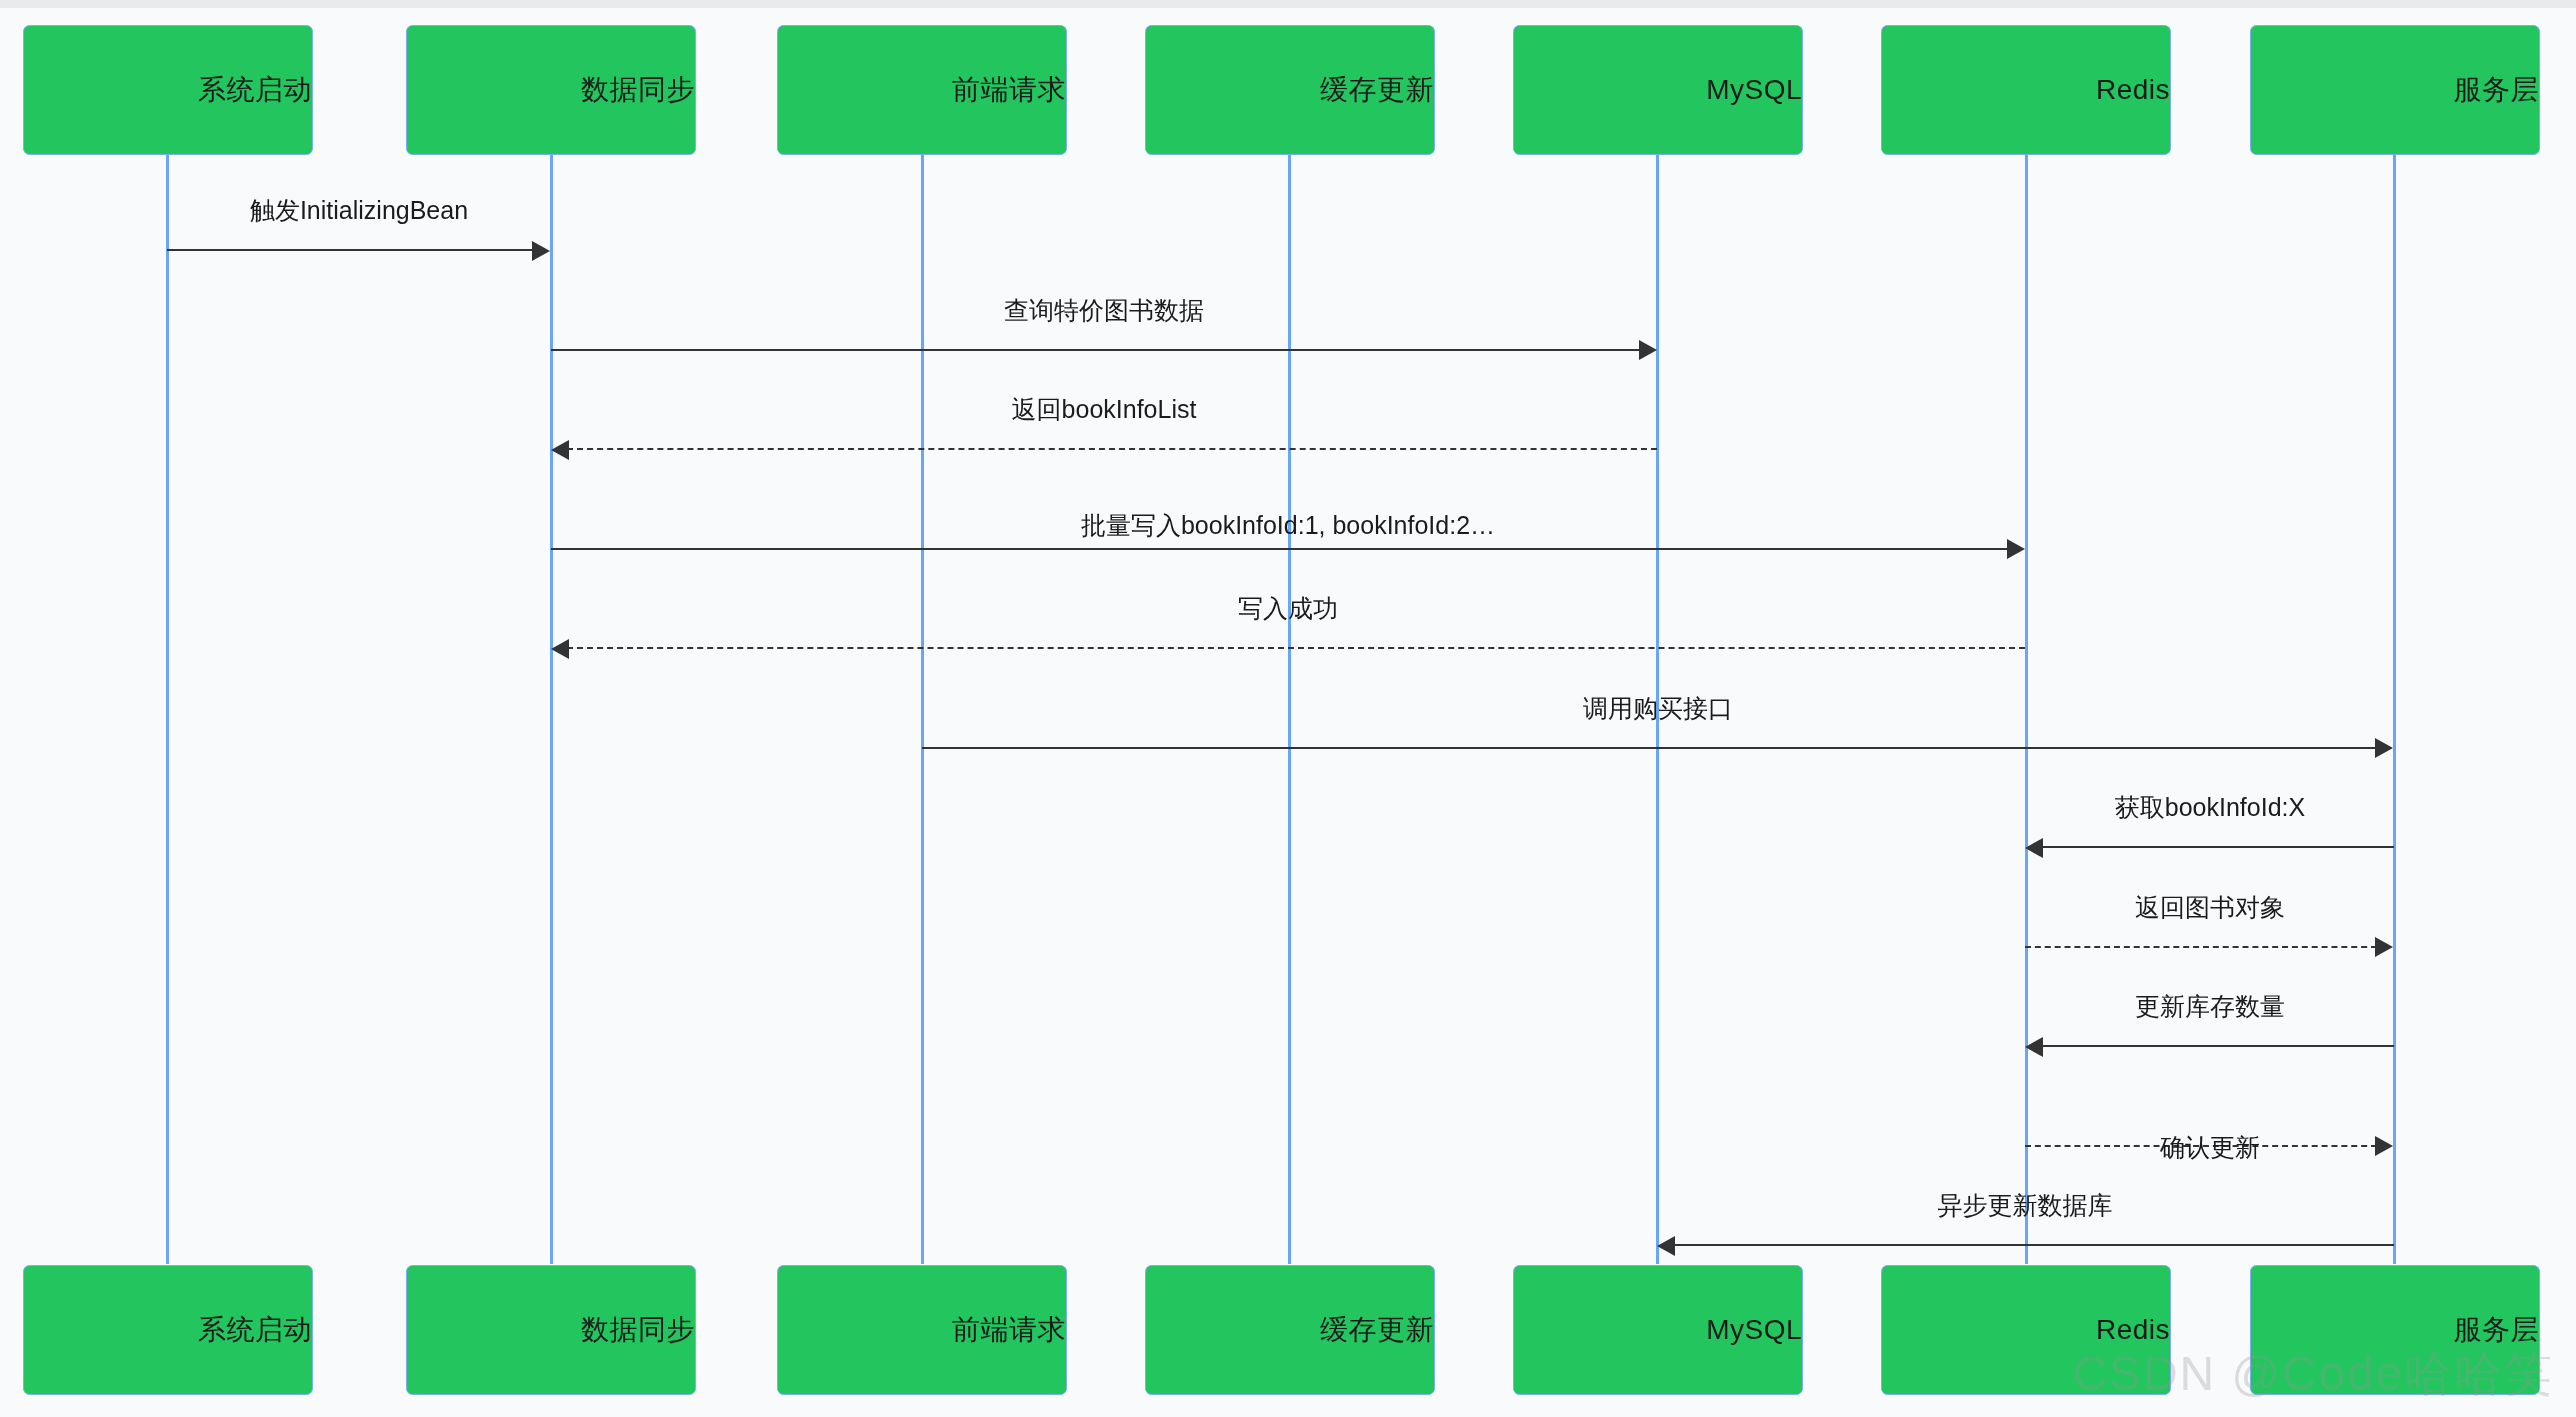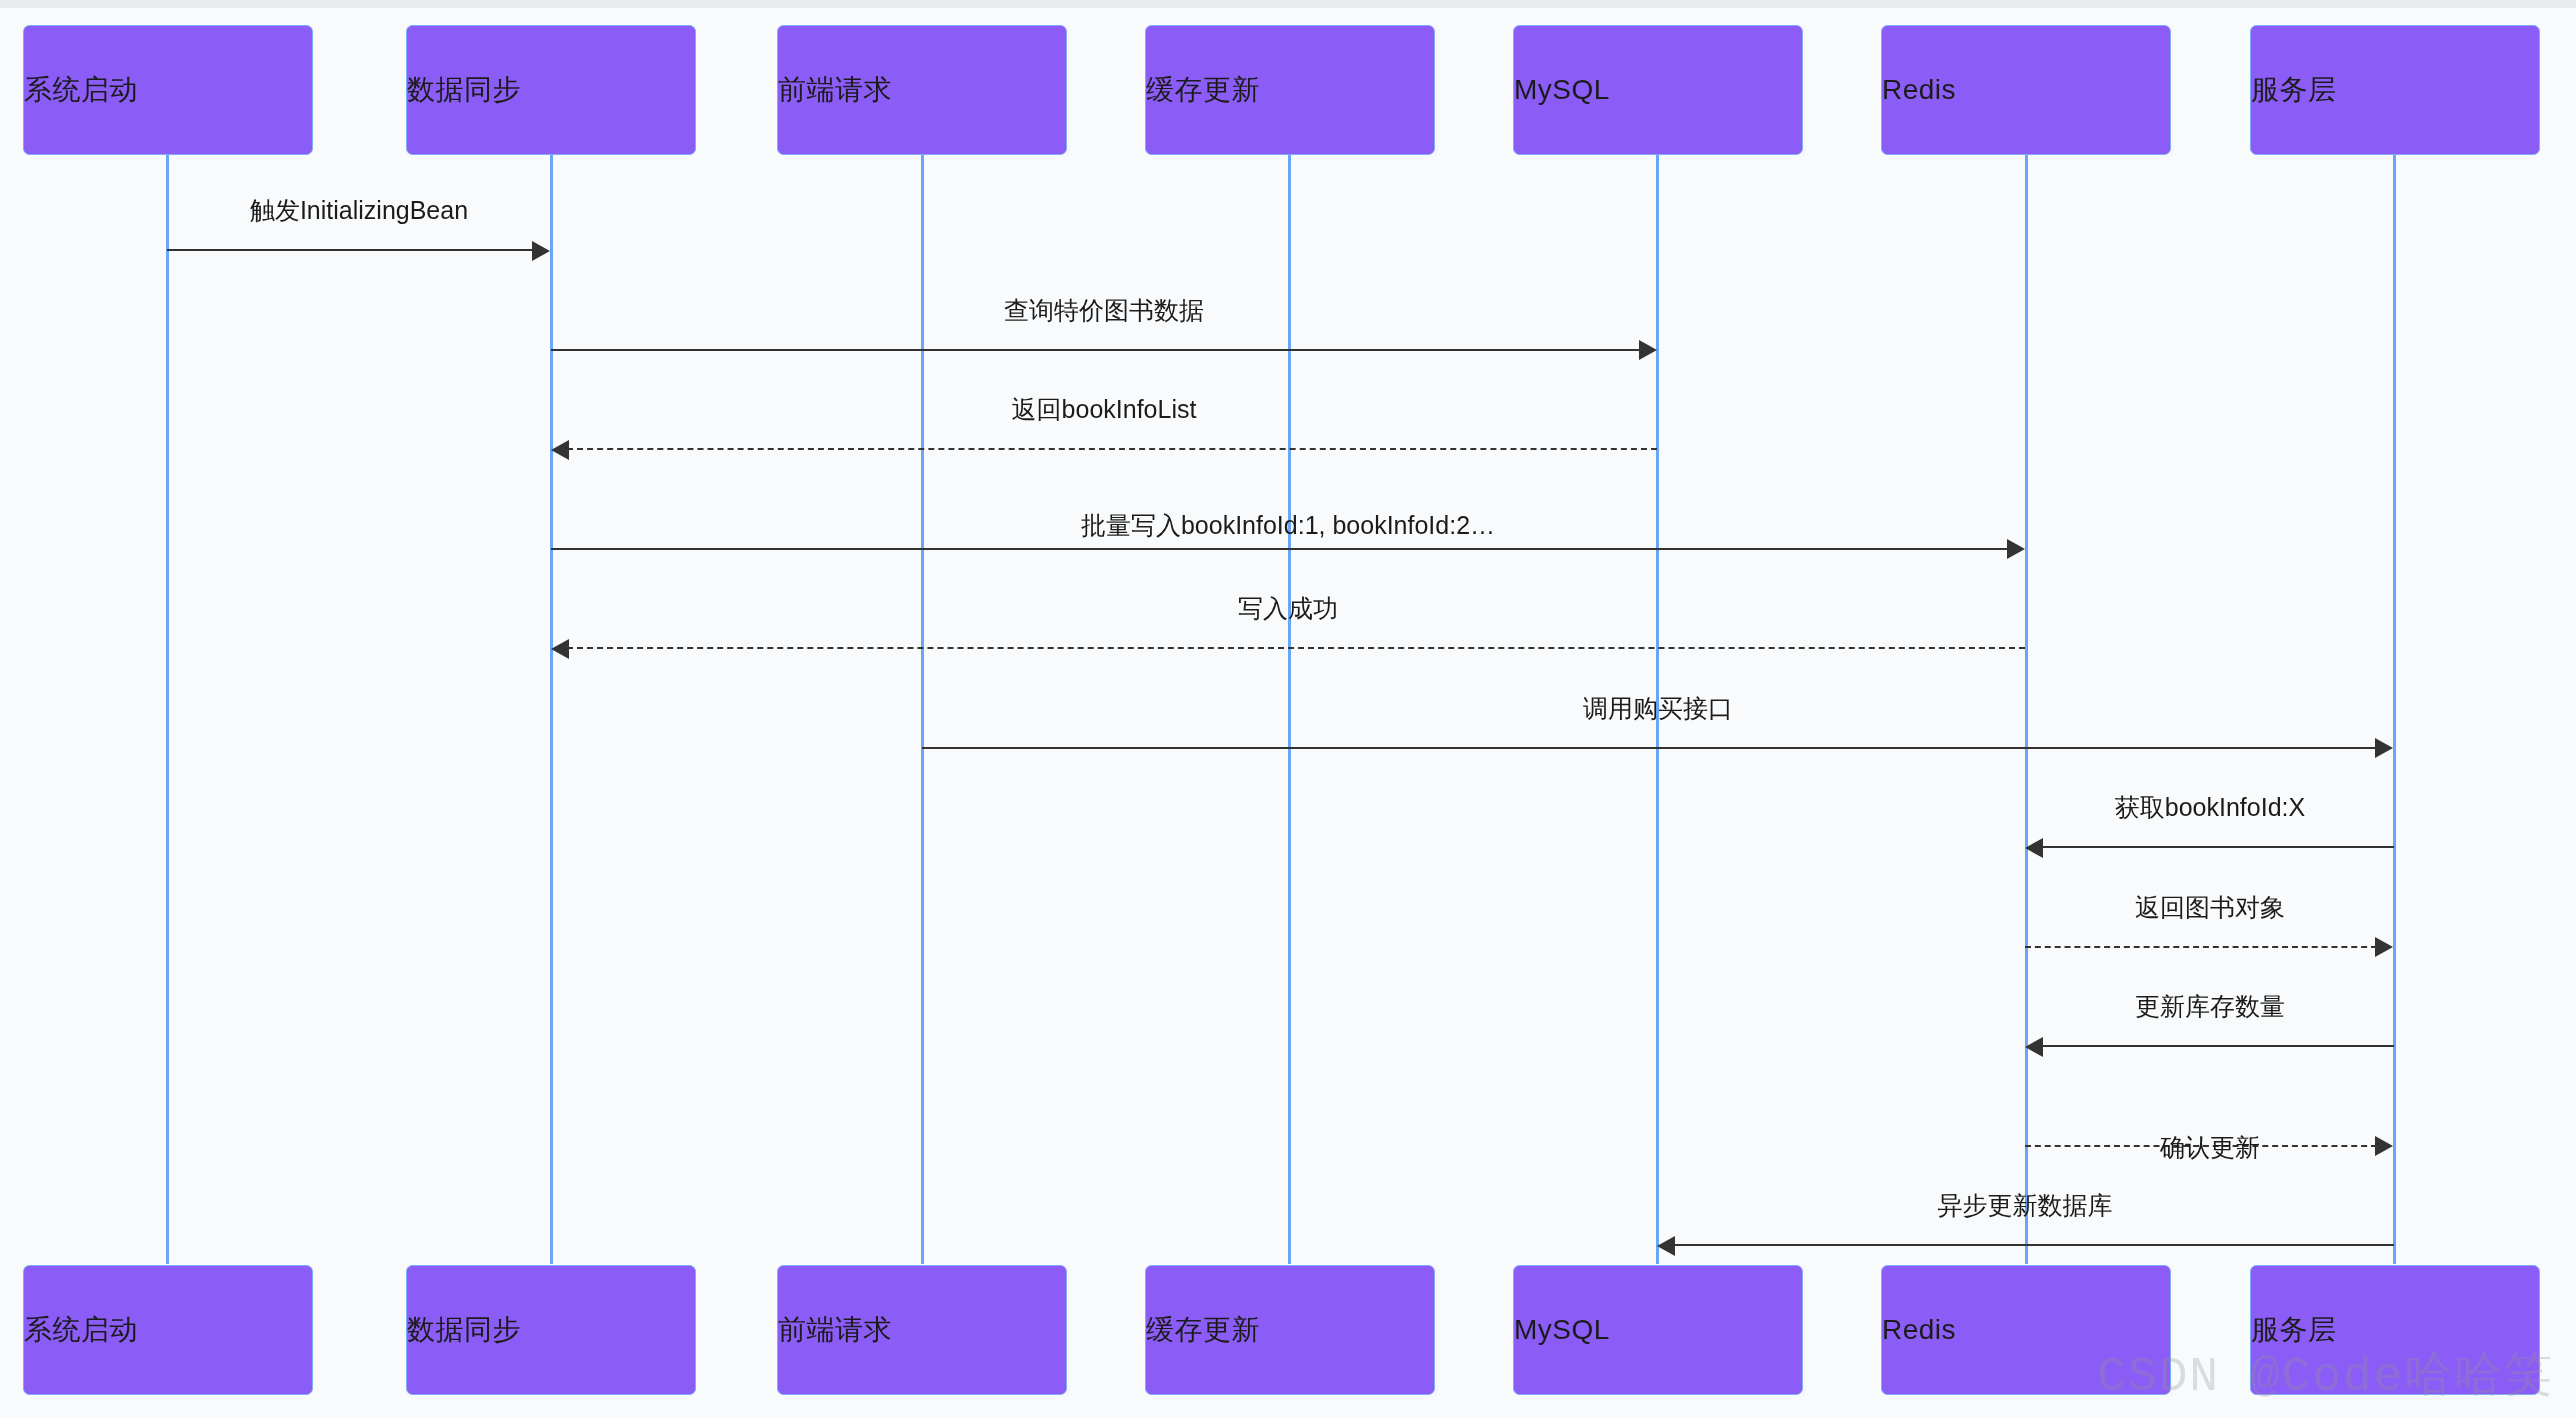--- a/index.html
+++ b/index.html
@@ -20,26 +20,26 @@
   #top-strip {
     position: absolute;
     left: 0; top: 0;
     width: 2576px;
     height: 8.4px;
     background: #e9eaec;
   }
   .participant-box {
     position: absolute;
     box-sizing: border-box;
-    background: #8b5cf6;
+    background: #22c55e;
     border: 1.9px solid #7eadf7;
     border-radius: 6.5px;
     display: flex;
     align-items: center;
-    justify-content: flex-start;
+    justify-content: flex-end;
   }
   .participant-label {
     font-size: 28px;
     color: #1b1b1b;
     letter-spacing: 0.5px;
     line-height: 1;
     white-space: nowrap;
   }
   .lifeline {
     position: absolute;
@@ -76,21 +76,21 @@
   }
   #watermark {
     position: absolute;
     right: 22px;
     bottom: 11px;
     font-size: 48px;
     color: rgba(150,150,150,0.30);
     letter-spacing: 1.9px;
     white-space: nowrap;
     pointer-events: none;
-    font-family: Liberation Mono, monospace;
+    font-family: Liberation Sans, sans-serif;
   }
 </style>
 </head>
 <body>
 
 <div id="canvas">
   <div id="top-strip"></div>
   <div id="lifelines">
       <div class="lifeline" style="left: 166px; top: 155px; height: 1109px;"></div>
       <div class="lifeline" style="left: 550px; top: 155px; height: 1109px;"></div>

